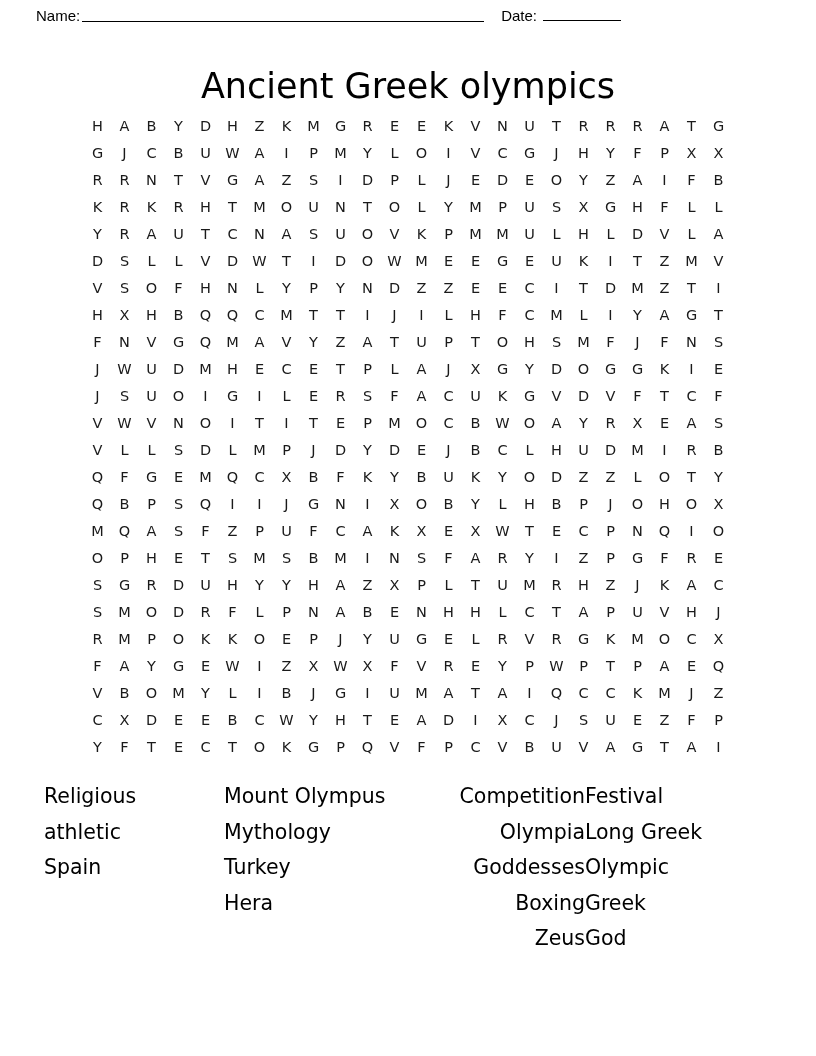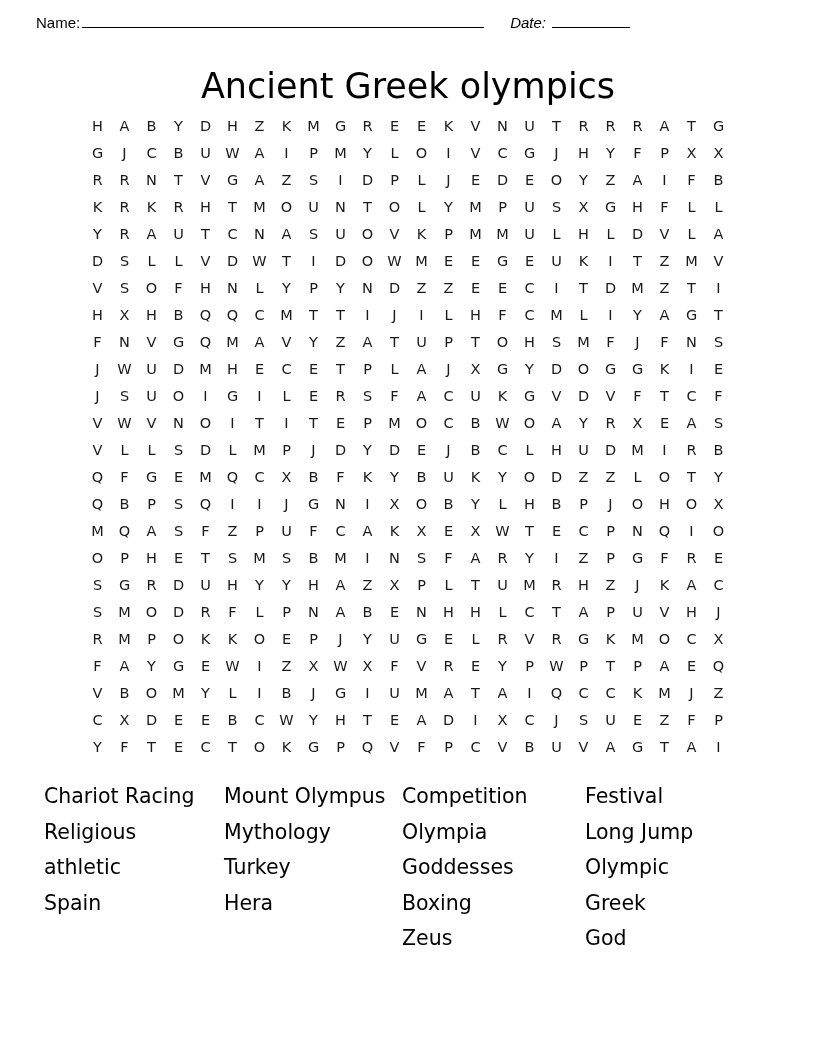--- a/index.html
+++ b/index.html
@@ -13,43 +13,43 @@
     height: 1056px;
     position: relative;
     font-family: "DejaVu Sans", sans-serif;
     color: #000000;
     overflow: hidden;
   }
 
   
   #header-row {
     position: absolute;
-    top: 14px;
+    top: 2px;
     left: 0;
     width: 816px;
     height: 26px;
     display: flex;
-    align-items: flex-start;
+    align-items: center;
     padding: 0 36px;
     box-sizing: border-box;
     font-family: "Liberation Sans", sans-serif;
     font-size: 15px;
   }
   .field-label {
     white-space: nowrap;
   }
   .rule {
     display: inline-block;
     border-bottom: 1px solid #000;
     height: 13px;
     margin-left: 2px;
   }
   #name-rule { width: 402px; }
   #date-rule { width: 78px; }
-  #date-group { margin-left: 26px; white-space: nowrap; font-style: italic; }
+  #date-group { margin-left: 17px; white-space: nowrap; }
 
   
   #puzzle-title {
     position: absolute;
     top: 33px;
     left: 0;
     width: 816px;
     text-align: center;
     font-family: "DejaVu Sans", sans-serif;
     font-size: 35px;
@@ -87,21 +87,21 @@
     left: 44px;
     width: 736px;
     display: flex;
   }
   .word-column {
     display: flex;
     flex-direction: column;
   }
   .word-column:nth-child(1) { width: 180px; }
   .word-column:nth-child(2) { width: 178px; }
-  .word-column:nth-child(3) { width: 183px; }
+  .word-column:nth-child(3) { width: 183px; text-align: right; }
   .word-column:nth-child(4) { width: 190px; }
   .word-item {
     font-family: "DejaVu Sans", sans-serif;
     font-size: 20.5px;
     line-height: 35.6px;
     height: 35.6px;
     white-space: nowrap;
     color: #000;
   }
 </style>
@@ -741,38 +741,37 @@
       <span class="grid-cell">A</span>
       <span class="grid-cell">G</span>
       <span class="grid-cell">T</span>
       <span class="grid-cell">A</span>
       <span class="grid-cell">I</span>
     </div>
   </div>
 
 <div id="word-list">
     <div class="word-column">
-      <div class="word-item">Chariot Racing</div>
       <div class="word-item">Religious</div>
       <div class="word-item">athletic</div>
       <div class="word-item">Spain</div>
     </div>
     <div class="word-column">
       <div class="word-item">Mount Olympus</div>
       <div class="word-item">Mythology</div>
       <div class="word-item">Turkey</div>
       <div class="word-item">Hera</div>
     </div>
     <div class="word-column">
       <div class="word-item">Competition</div>
       <div class="word-item">Olympia</div>
       <div class="word-item">Goddesses</div>
       <div class="word-item">Boxing</div>
       <div class="word-item">Zeus</div>
     </div>
     <div class="word-column">
       <div class="word-item">Festival</div>
-      <div class="word-item">Long Jump</div>
+      <div class="word-item">Long Greek</div>
       <div class="word-item">Olympic</div>
       <div class="word-item">Greek</div>
       <div class="word-item">God</div>
     </div>
   </div>
 
 </body></html>

